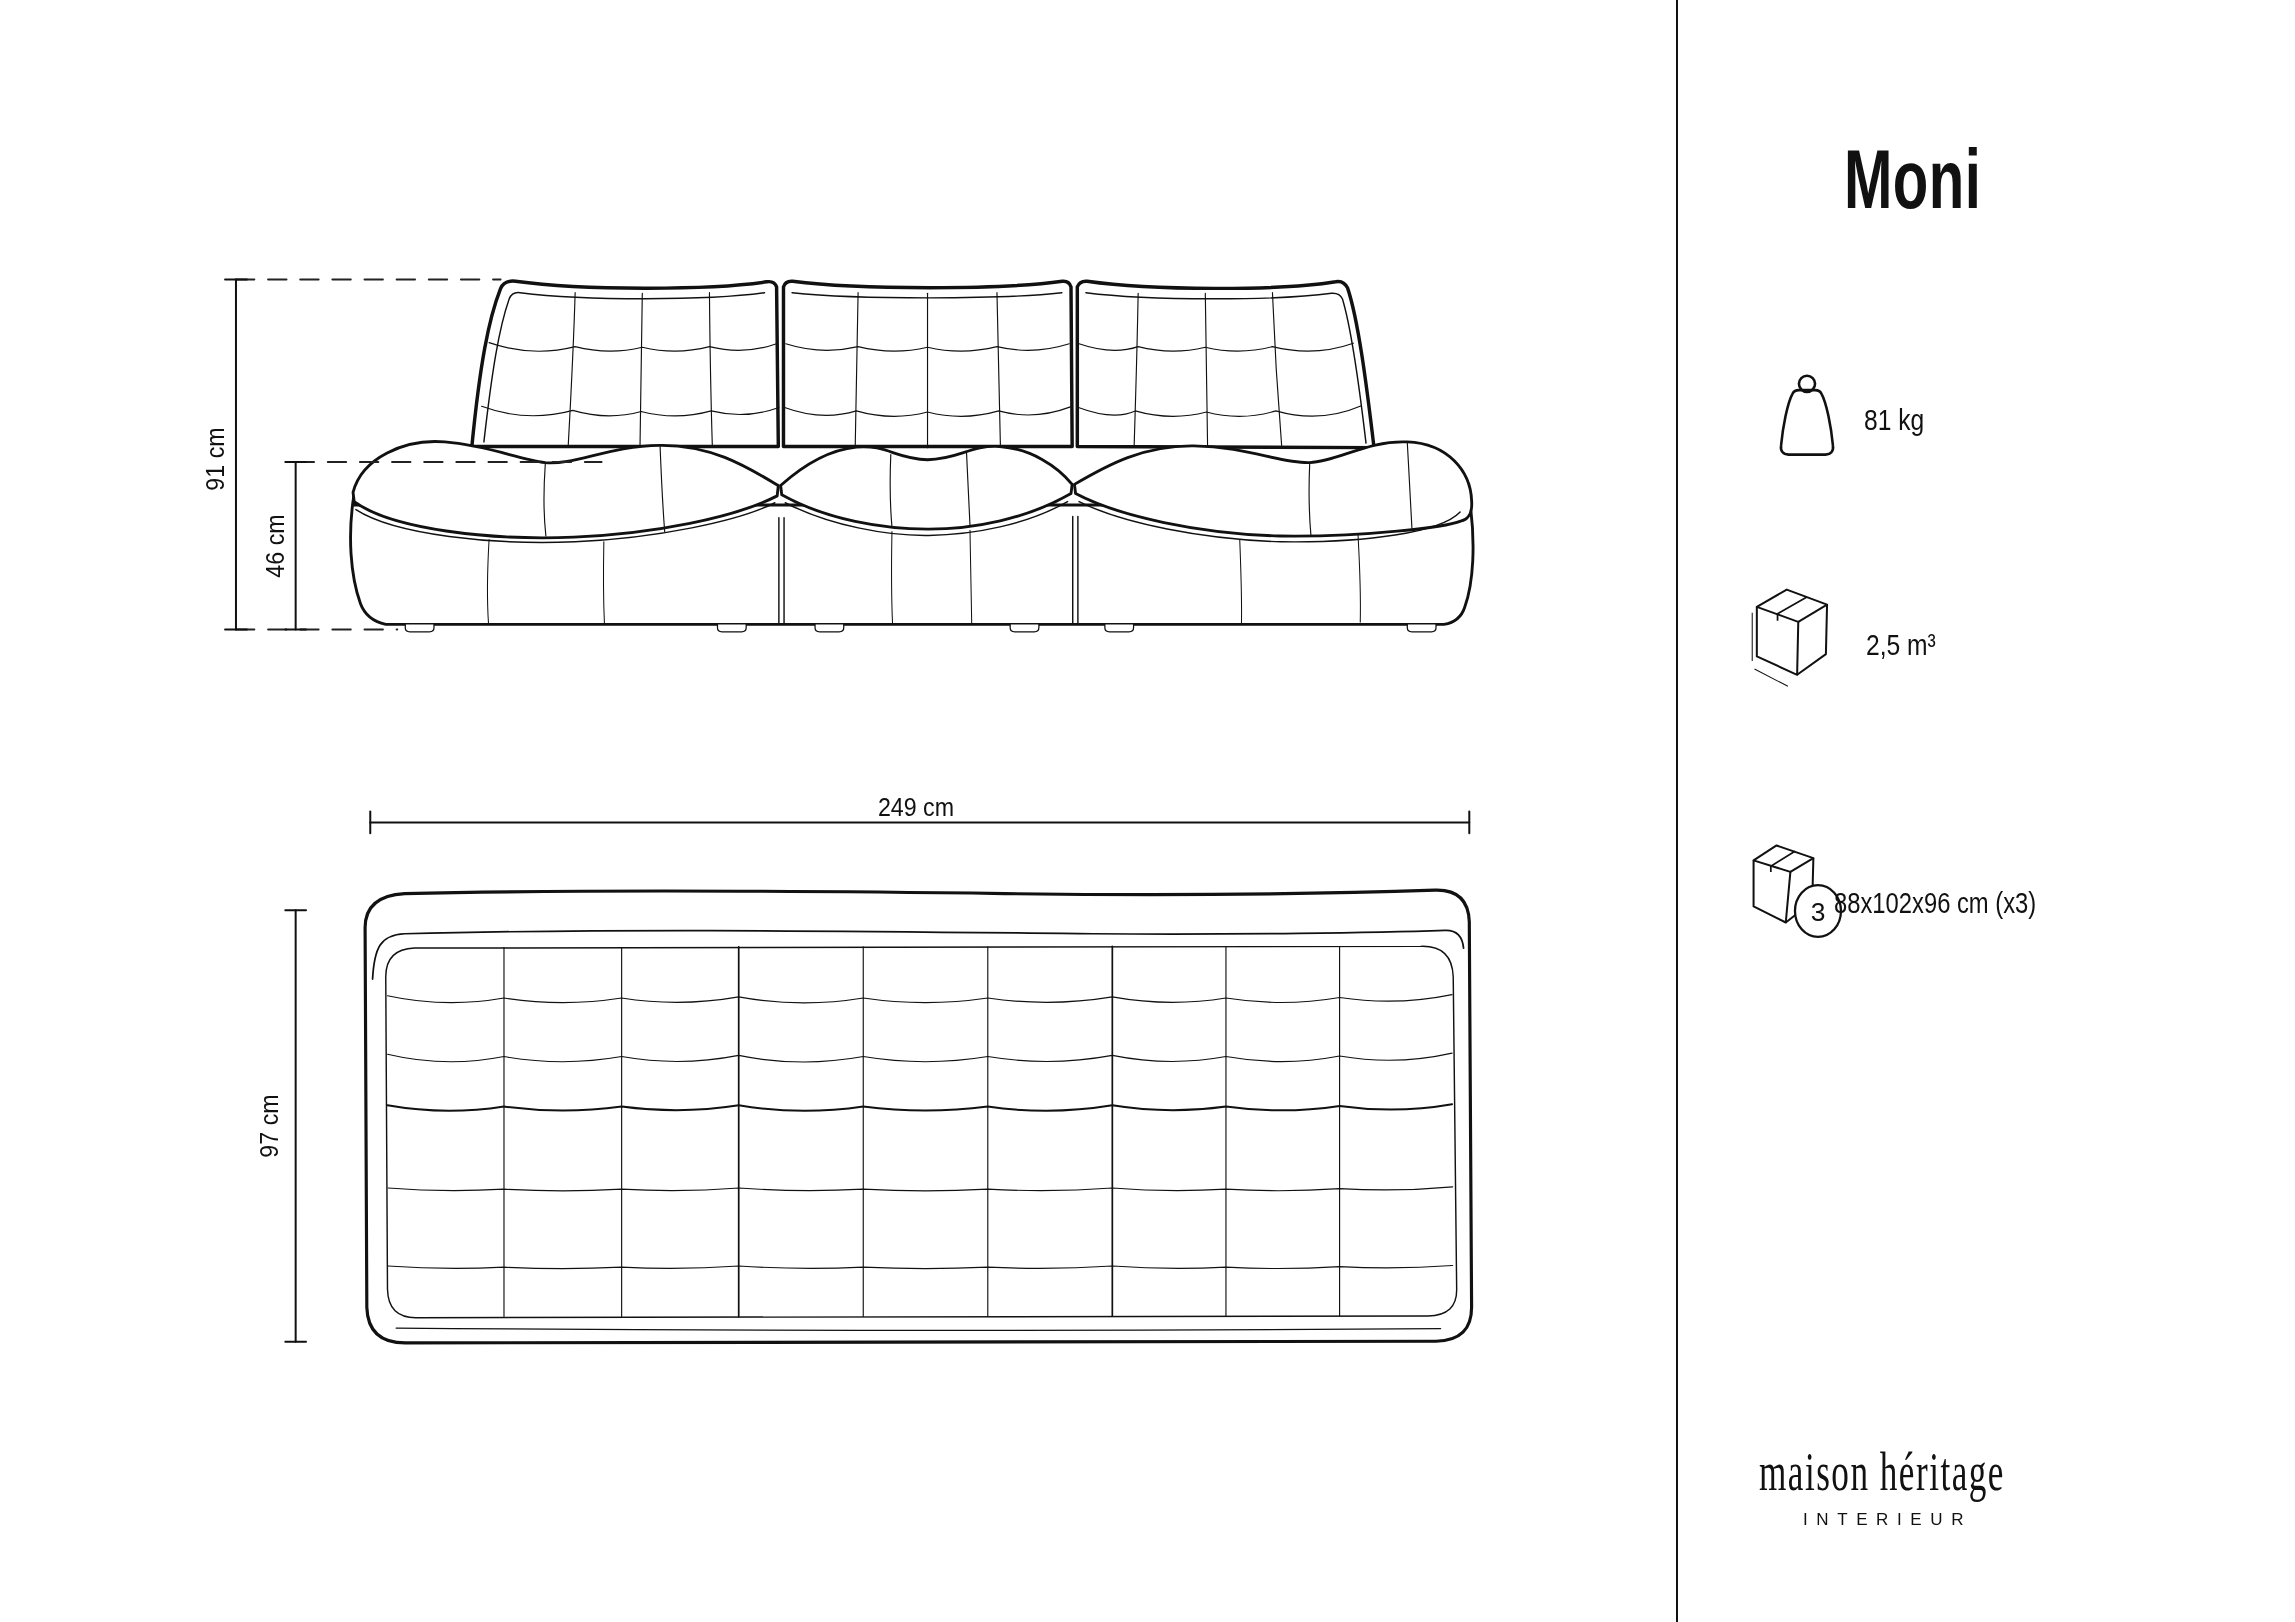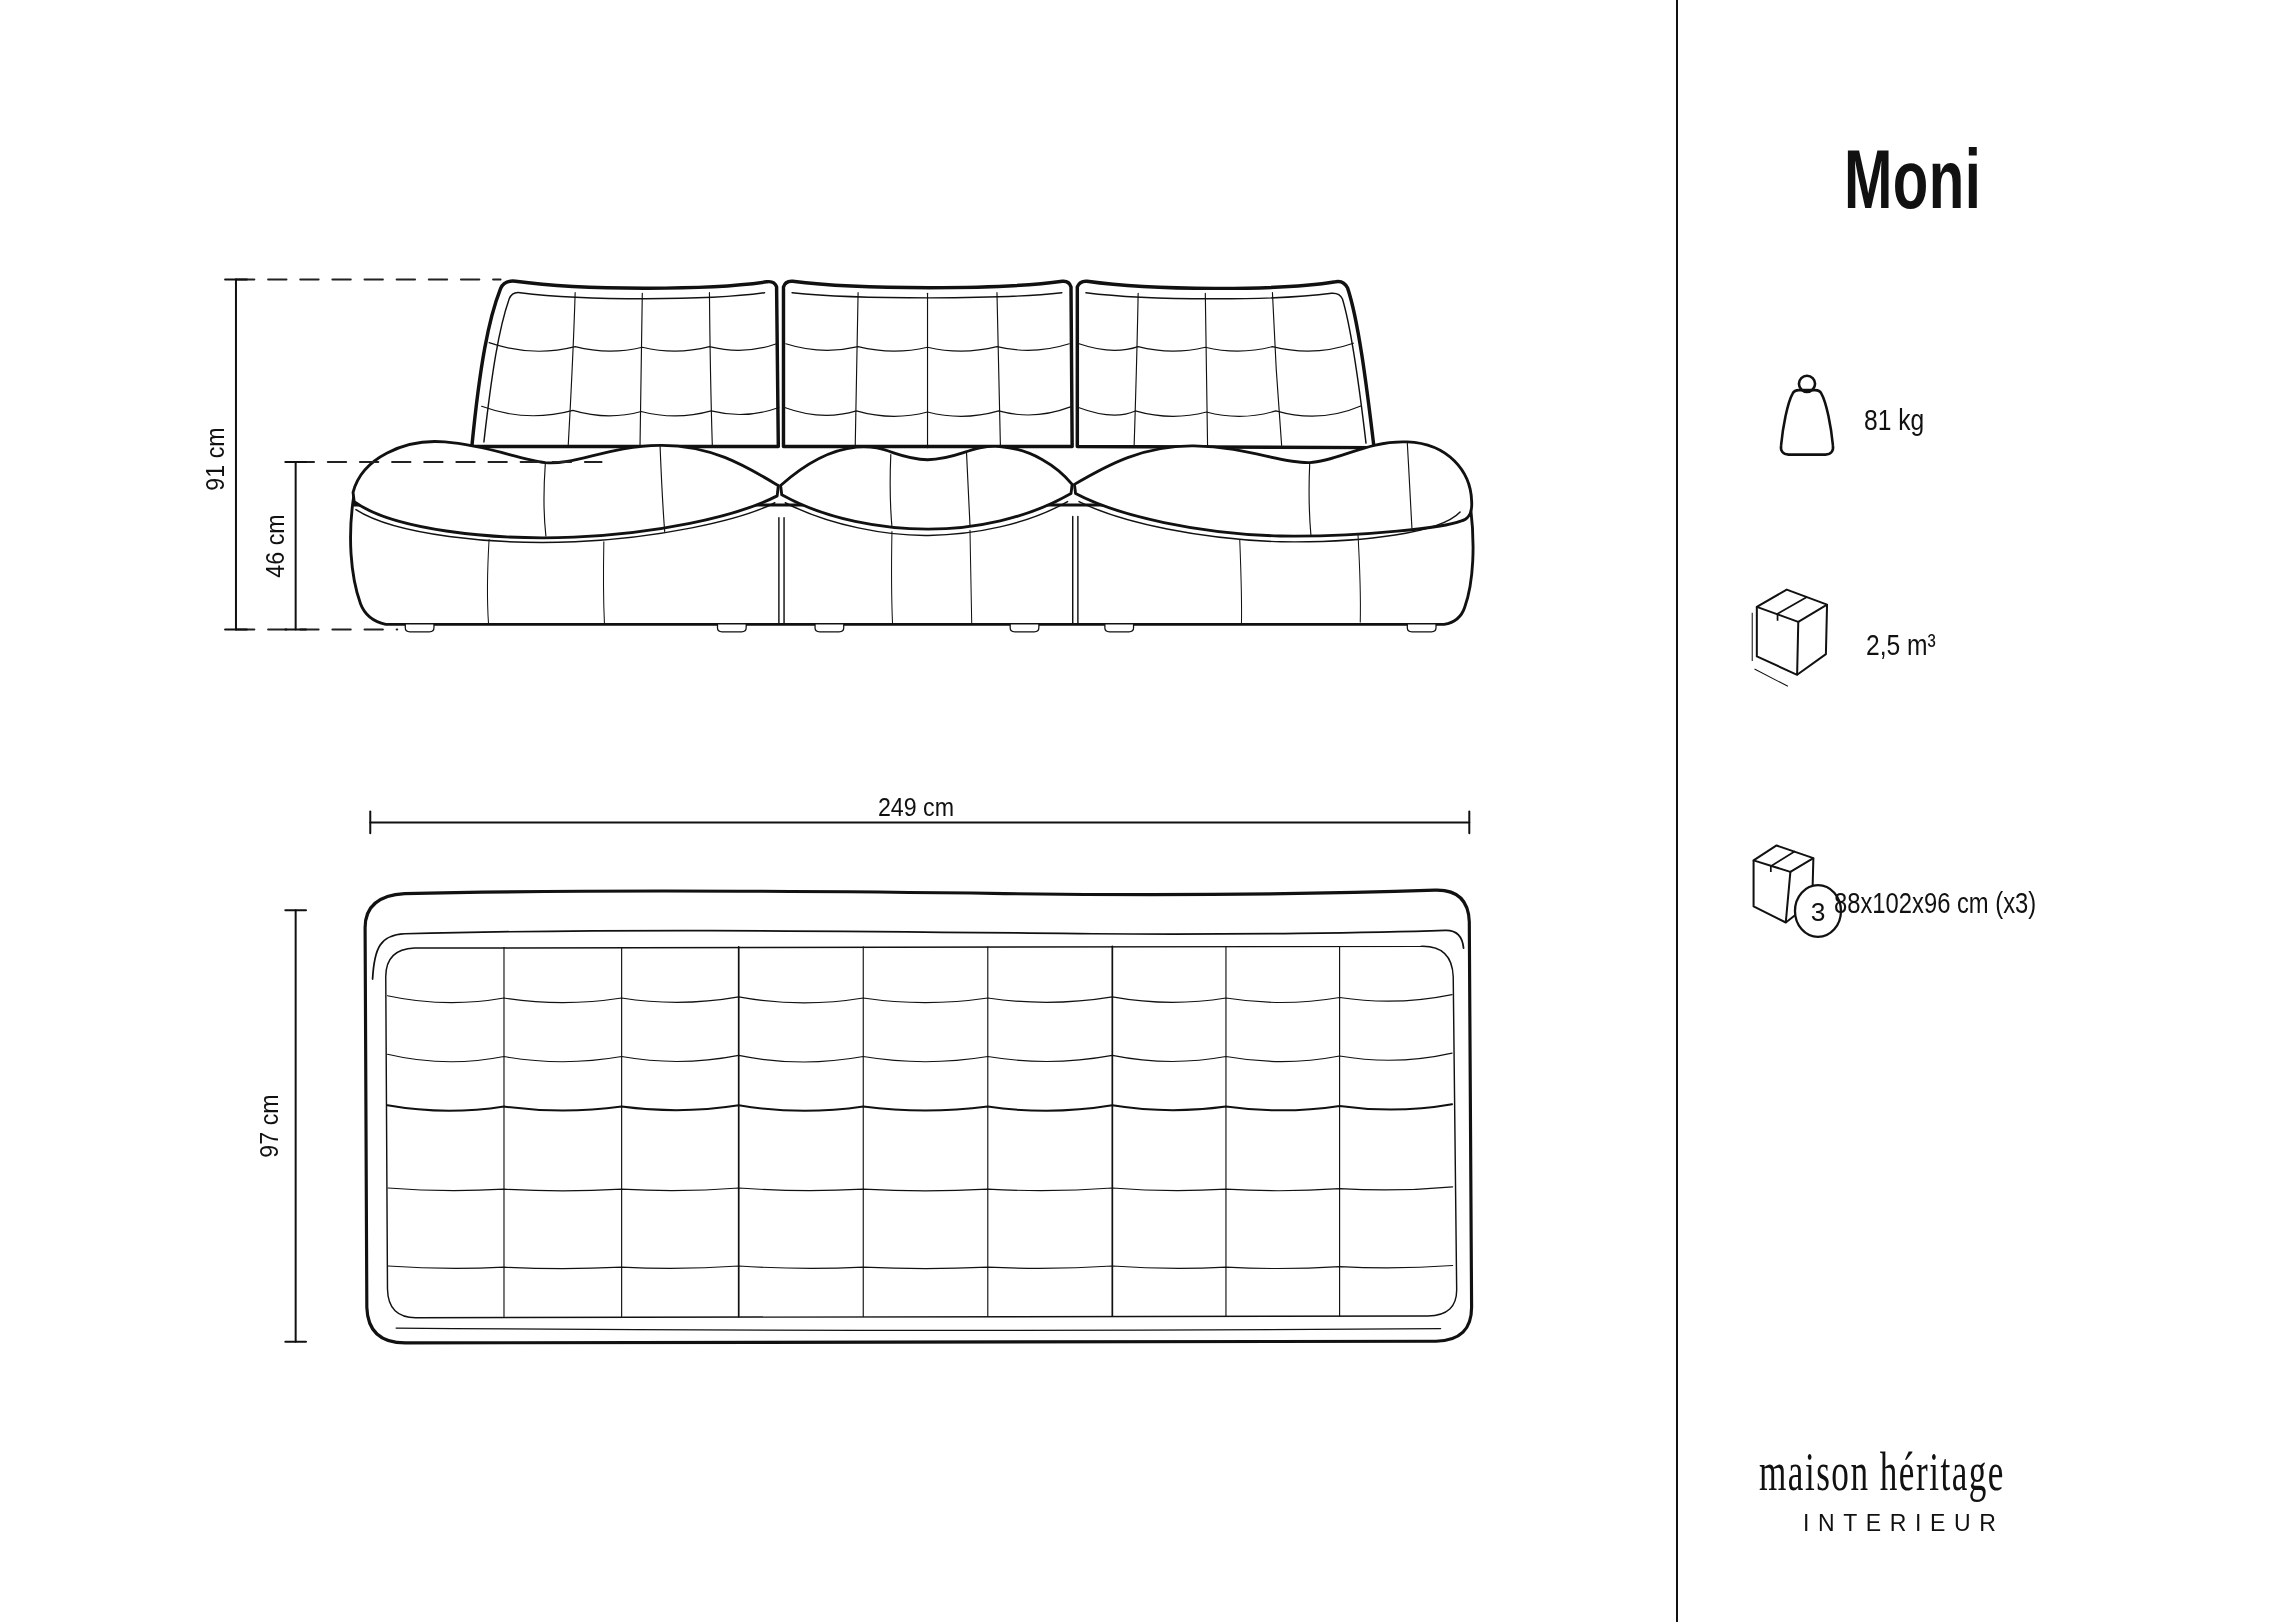--- a/index.html
+++ b/index.html
@@ -9,21 +9,21 @@
   svg{display:block;}
   .dim-label{font-size:26.4px;white-space:nowrap;color:#111;}
   .dim-label.rot{transform:translate(-50%,-50%) rotate(-90deg) scaleX(0.88);}
   .dim-label.hor{transform:translate(-50%,-50%) scaleX(0.88);}
   .spec-label{font-size:30px;white-space:nowrap;transform:scaleX(0.82);transform-origin:left center;}
   .title{font-size:83px;font-weight:bold;letter-spacing:0.6px;line-height:1;
          transform:scaleX(0.70);transform-origin:left top;white-space:nowrap;}
   .badge-num{width:46px;text-align:center;font-size:26.4px;line-height:36px;}
   .brand-name{font-family:"Liberation Serif",serif;font-size:55px;font-weight:400;letter-spacing:2.3px;
               transform:scaleX(0.64);transform-origin:left top;white-space:nowrap;line-height:1;}
-  .brand-tagline{font-size:23px;letter-spacing:8.6px;white-space:nowrap;}
+  .brand-tagline{font-size:17px;letter-spacing:8.6px;white-space:nowrap;}
   .separator{width:2.3px;background:#111;}
 </style>
 </head>
 <body>
 
 <div id="stage">
 
   <svg class="abs" style="left:0;top:0" width="1676" height="1623" viewBox="0 0 2920 2828">
     <g stroke="#111" fill="none" stroke-linecap="round" stroke-linejoin="round">
 

